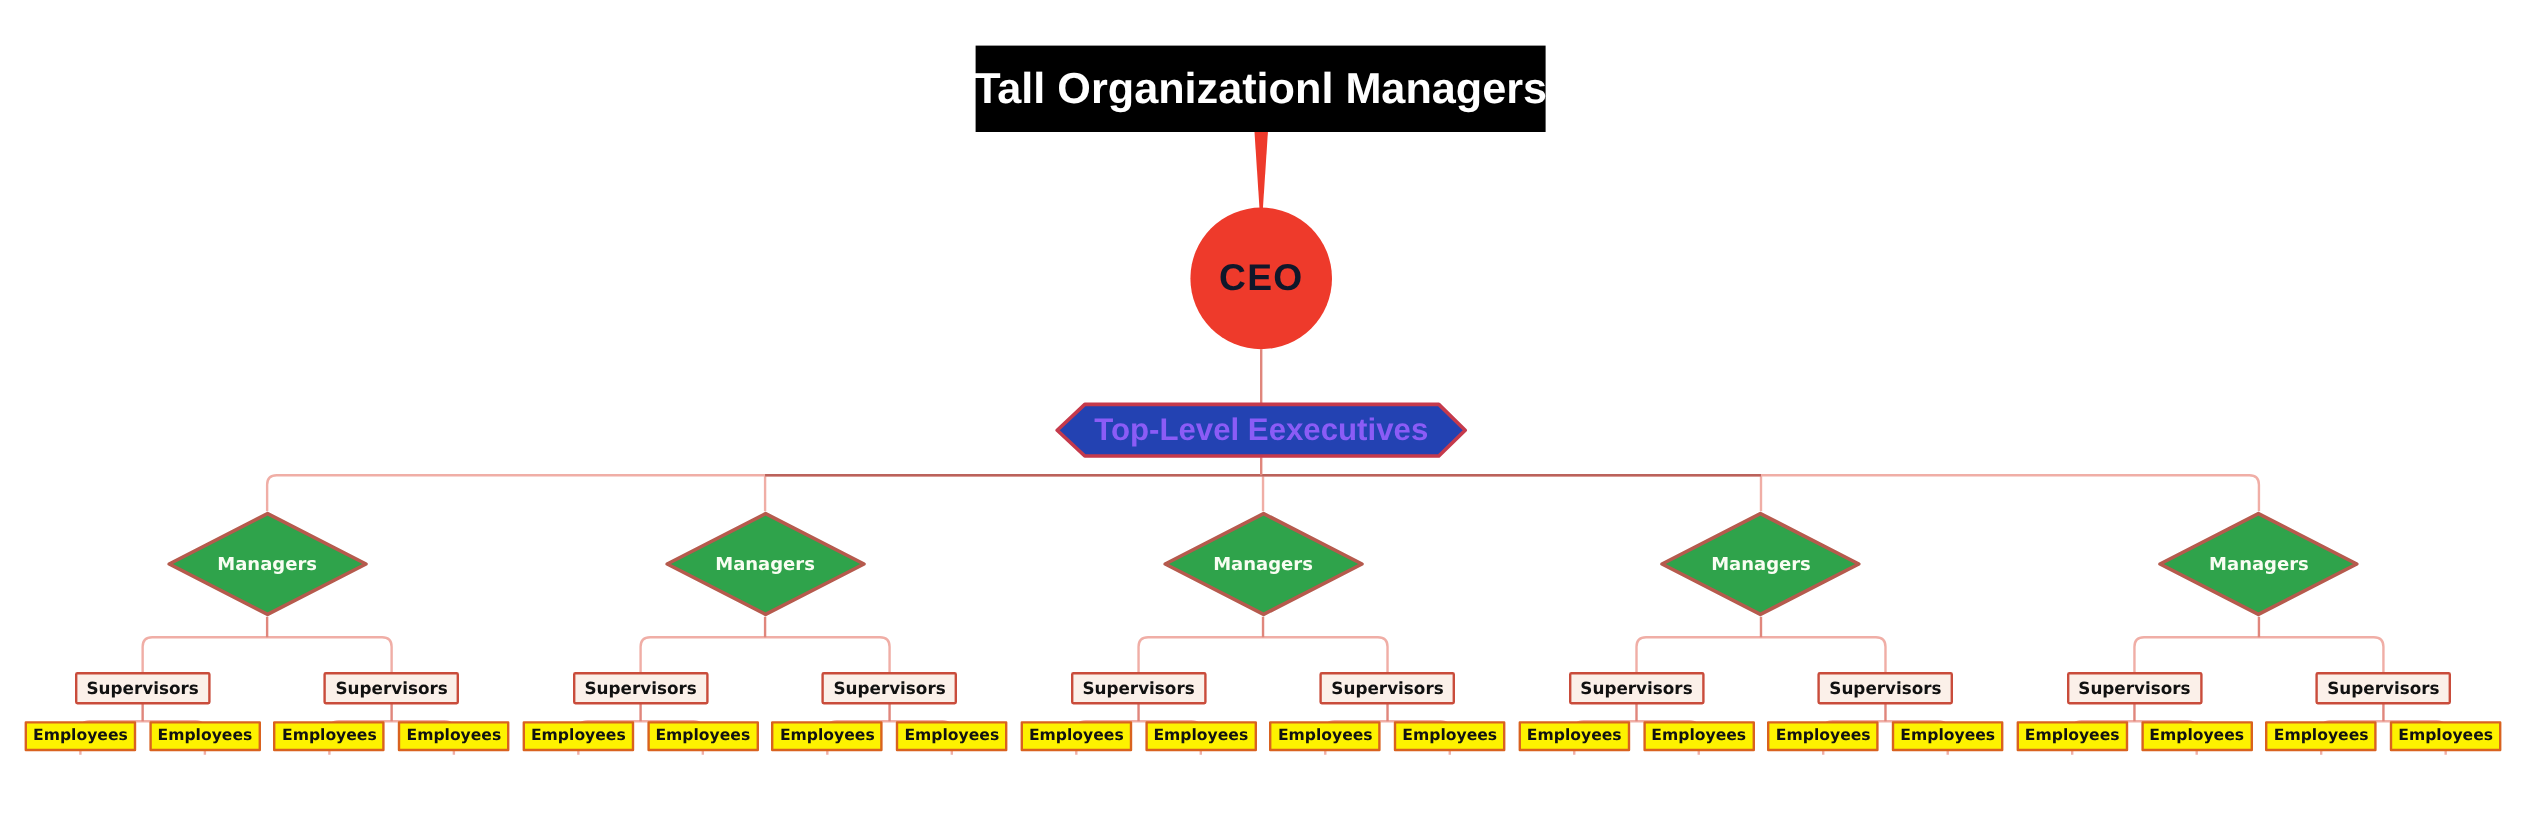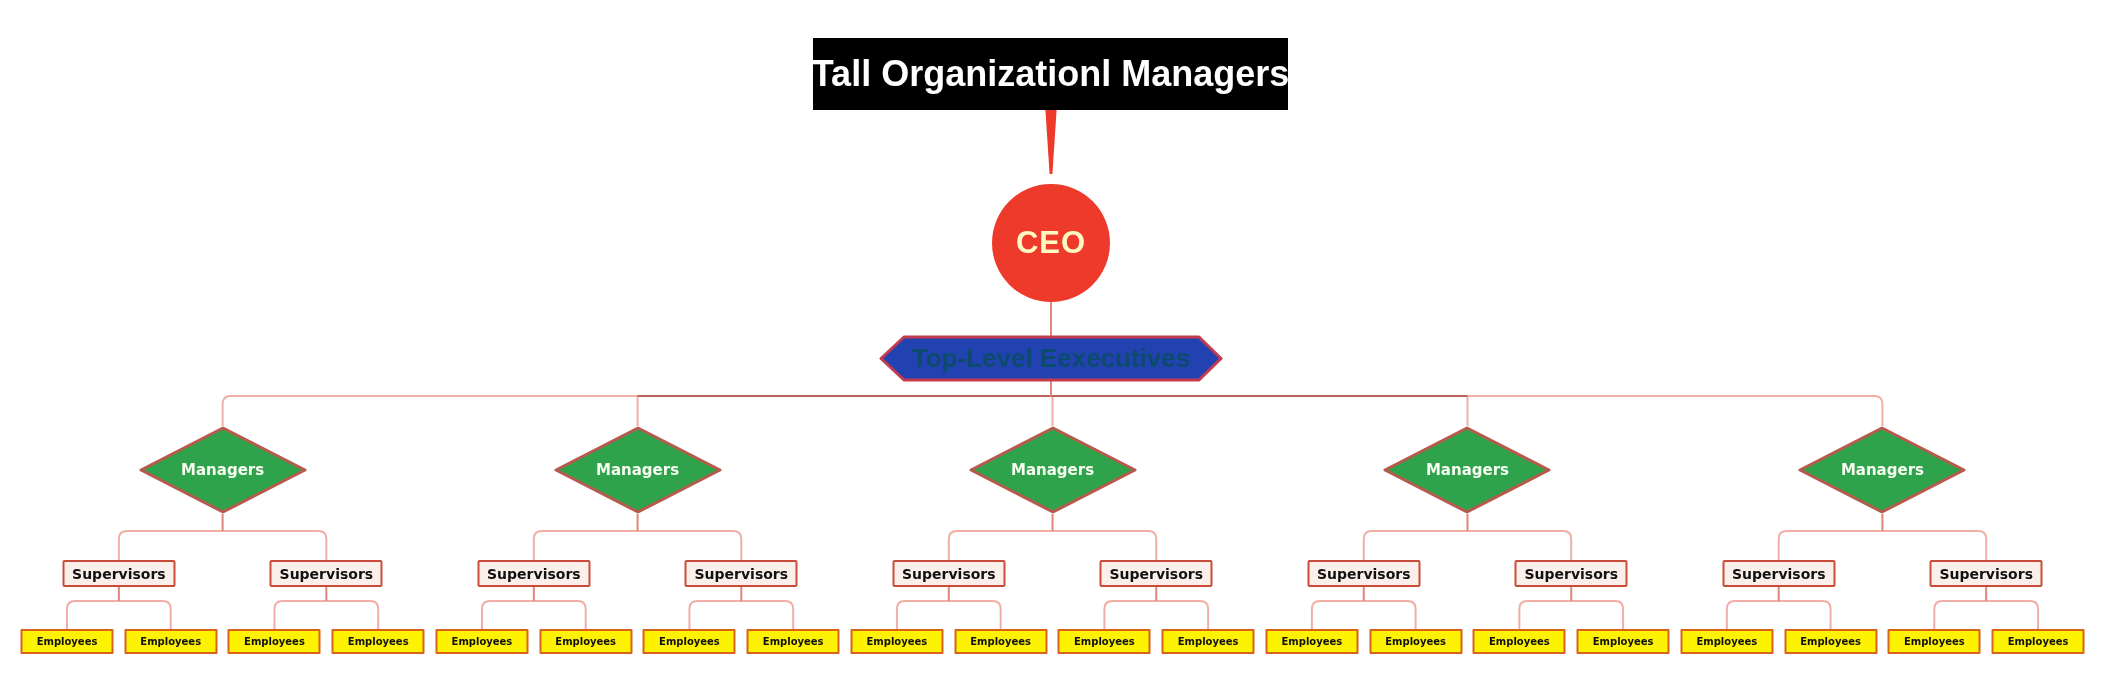--- a/index.html
+++ b/index.html
@@ -26,45 +26,45 @@
   .wedge{
     position:absolute;
     left:1044px; top:110px;
     width:14px; height:64px;
     background:var(--ceo-fill);
     clip-path:polygon(10% 0%, 90% 0%, 60% 100%, 40% 100%);
   }
   
   .ceo{
     position:absolute;
-    left:992px; top:184px;
+    left:992px; top:173px;
     width:118px; height:118px;
     border-radius:50%;
     background:var(--ceo-fill);
-    color:#fef9c3;
+    color:#0f172a;
     display:flex; align-items:center; justify-content:center;
     font-size:31px; font-weight:bold; letter-spacing:1px;
   }
   
   .hexwrap{
     position:absolute;
     left:879px; top:335px;
     width:344px; height:47px;
   }
   .hexwrap svg{position:absolute;left:0;top:0;}
   .hexwrap polygon{
     fill:var(--hex-fill);
     stroke:var(--hex-border);
     stroke-width:3;
     stroke-linejoin:round;
   }
   .hexlabel{
     position:absolute; left:0; top:0; width:100%; height:100%;
     display:flex; align-items:center; justify-content:center;
-    color:#0c4a6e; font-size:26px; font-weight:bold;
+    color:#8b5cf6; font-size:26px; font-weight:bold;
     white-space:nowrap;
   }
   
   #connectors{position:absolute;left:0;top:0;}
   #connectors path{fill:none;}
   #p-light{stroke:var(--line-light);stroke-width:2;}
   #p-mid{stroke:var(--line-mid);stroke-width:2;}
   #p-dark{stroke:var(--line-dark);stroke-width:2;}
   
   .manager{
@@ -94,29 +94,29 @@
     background:var(--supervisor-fill);
     border:2px solid var(--supervisor-border);
     border-radius:2px;
     display:flex; align-items:center; justify-content:center;
     color:#111111; font-size:14px; font-weight:bold;
     font-family:"DejaVu Sans",sans-serif;
     white-space:nowrap;
   }
   
   .employee{
-    position:absolute; top:629px;
+    position:absolute; top:601px;
     width:93px; height:25px;
     transform:translateX(-50%);
     box-sizing:border-box;
     background:var(--employee-fill);
     border:2px solid var(--employee-border);
     border-radius:1px;
     display:flex; align-items:center; justify-content:center;
-    color:#111111; font-size:10px; font-weight:bold;
+    color:#111111; font-size:13px; font-weight:bold;
     font-family:"DejaVu Sans",sans-serif;
     white-space:nowrap;
   }
 </style>
 </head>
 <body>
 
 <div id="canvas">
 
   <div class="title">Tall Organizationl Managers</div>

